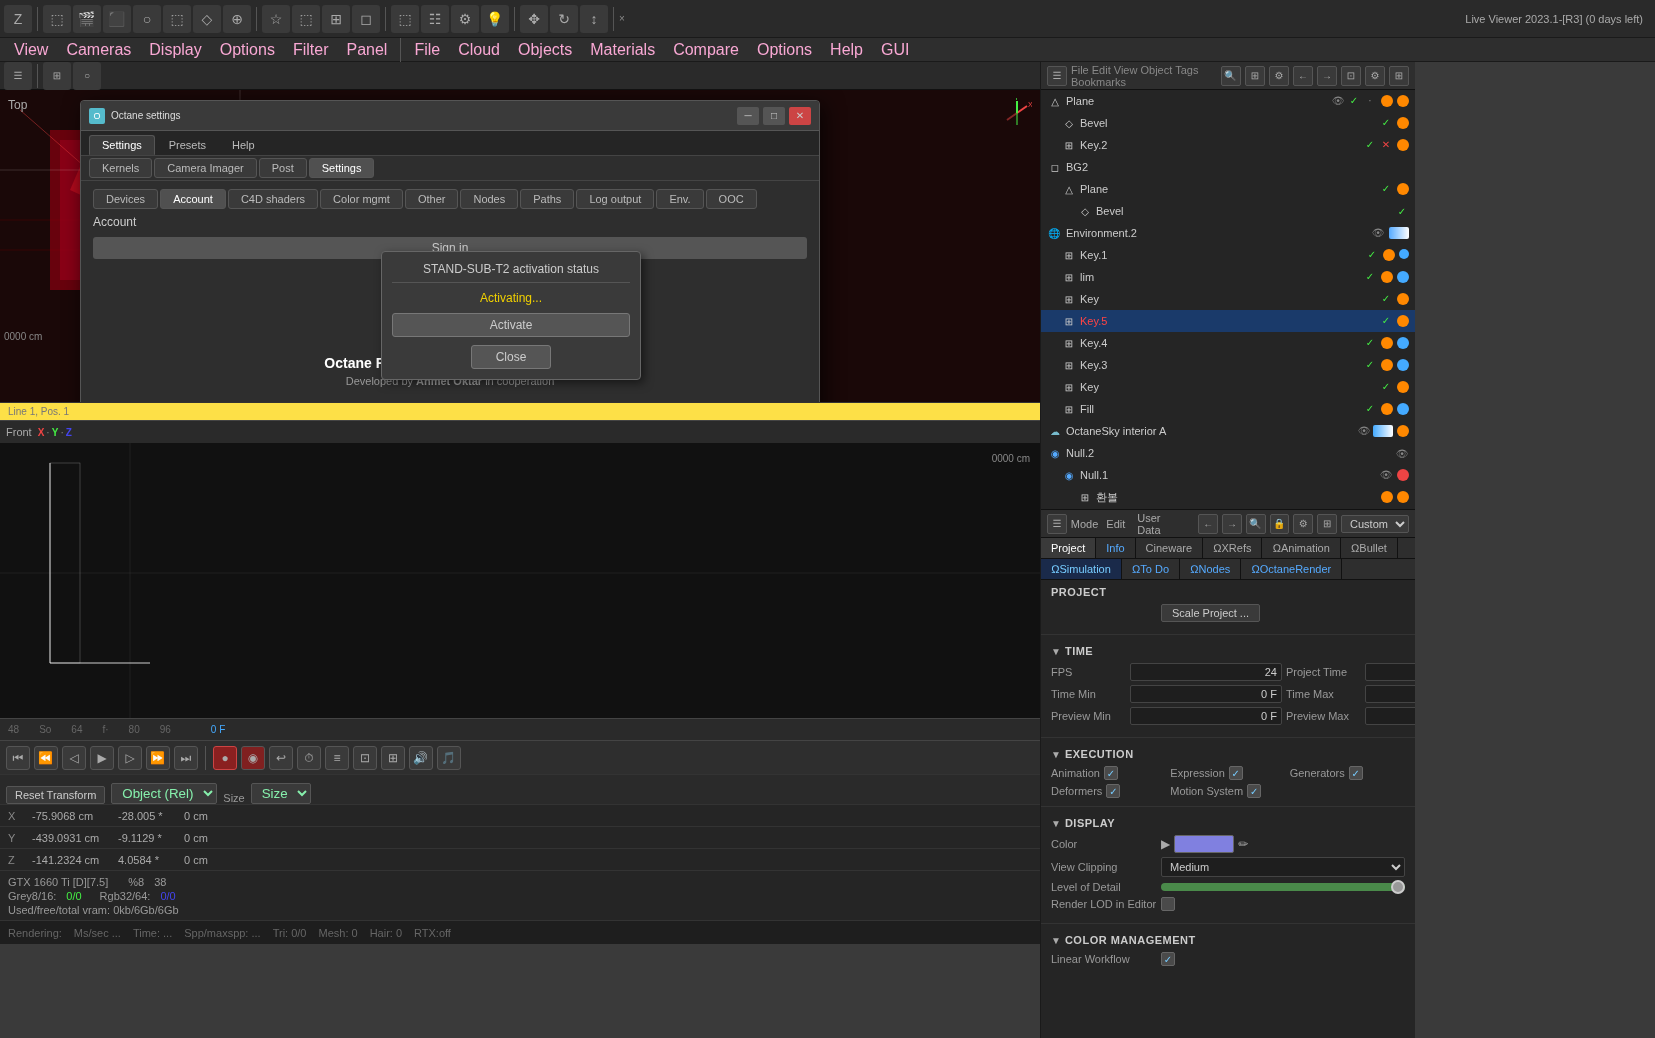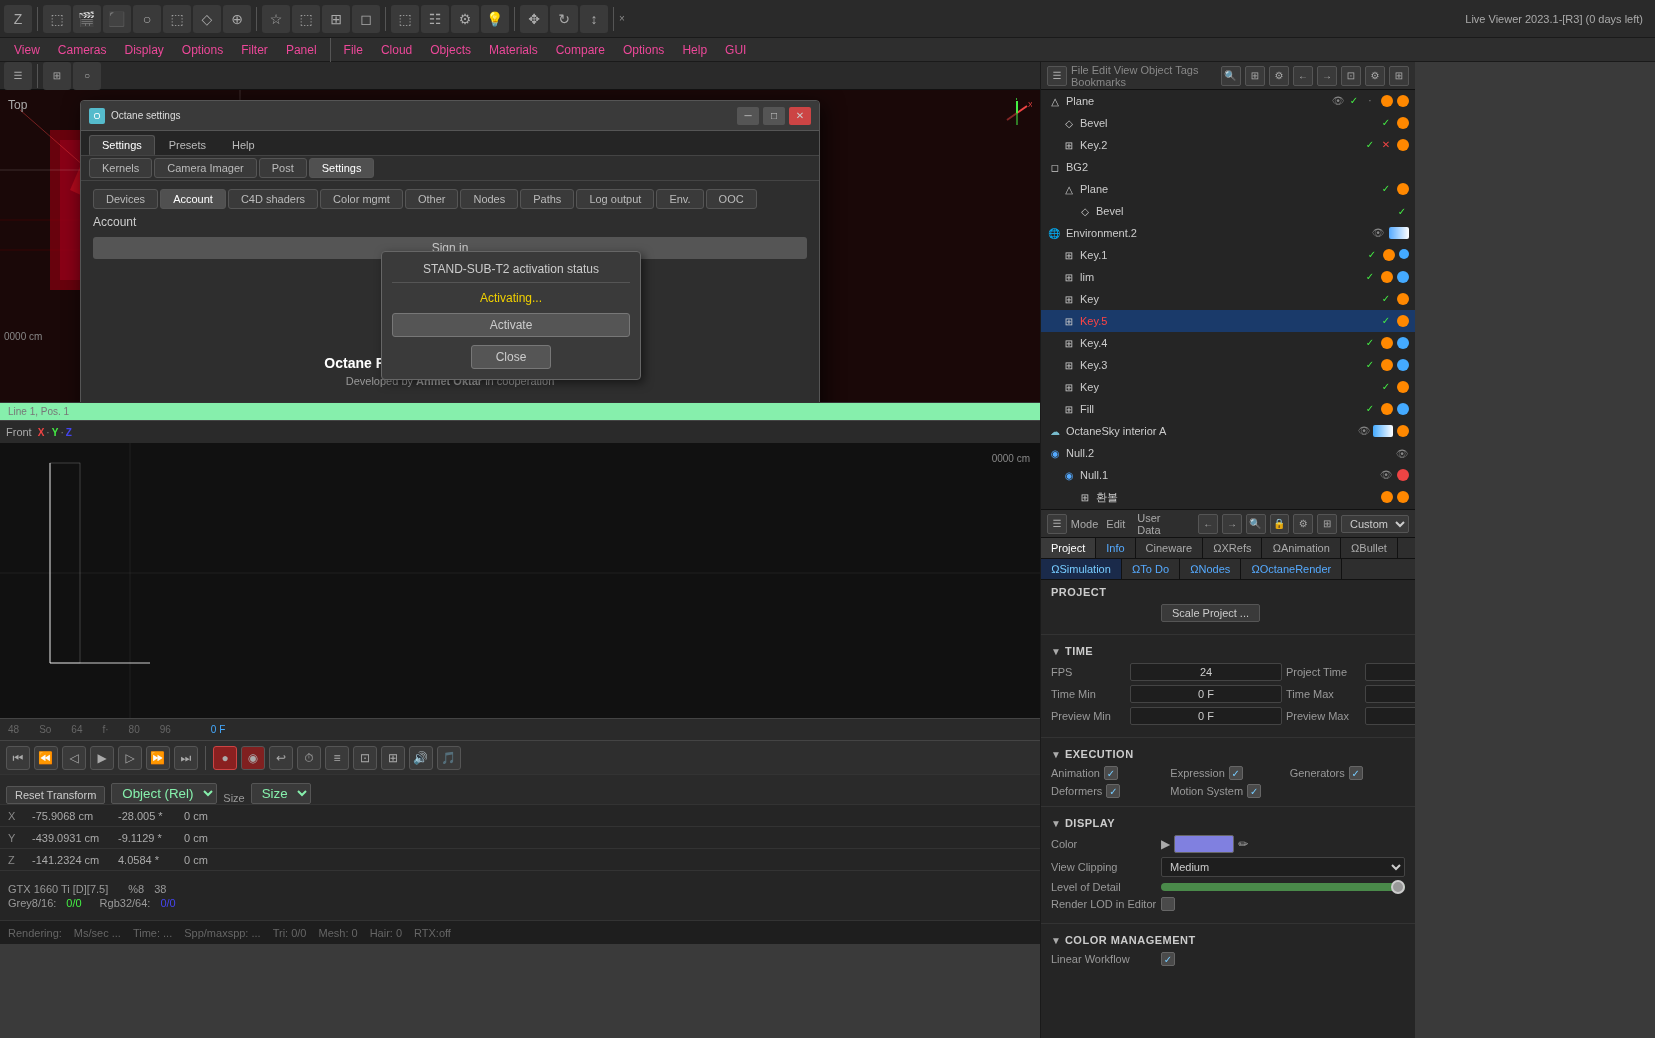--- a/index.html
+++ b/index.html
@@ -44,22 +44,22 @@
       height: 24px;
       background: #2e2e2e;
       display: flex;
       align-items: center;
       padding: 0 6px;
       border-bottom: 1px solid #1a1a1a;
       gap: 2px;
     }
     .menu-item {
       padding: 2px 8px;
-      color: #ec4899;
-      font-size: 12px;
+      color: #f9a8d4;
+      font-size: 16px;
       cursor: pointer;
       border-radius: 2px;
       text-align: center;
     }
 
     
     .main-layout {
       display: flex;
       height: calc(1038px - 38px - 24px);
     }
@@ -629,21 +629,21 @@
     .time-cell { display: flex; align-items: center; gap: 4px; }
     .time-label { color: #999; font-size: 11px; width: 75px; }
     .time-val {
       flex: 1;
       background: #1e1e1e;
       border: 1px solid #444;
       padding: 2px 4px;
       color: #ccc;
       font-size: 11px;
       border-radius: 2px;
-      text-align: center;
+      text-align: right;
     }
 
     
     .exec-grid {
       display: grid;
       grid-template-columns: 1fr 1fr 1fr;
       gap: 4px;
     }
     .exec-item { display: flex; align-items: center; gap: 4px; }
     .exec-label { color: #999; font-size: 11px; }
@@ -841,21 +841,21 @@
             <div class="popup-title">STAND-SUB-T2 activation status</div>
             <div class="activating-text">Activating...</div>
             <button class="activate-btn">Activate</button>
             <button class="close-popup-btn">Close</button>
           </div>
         </div>
 
       </div>
     </div>
 
-    <div style="height:18px;background:#86efac;border-top:1px solid #333;display:flex;align-items:center;padding:0 8px;font-size:10px;color:#777;">
+    <div style="height:18px;background:#fde047;border-top:1px solid #333;display:flex;align-items:center;padding:0 8px;font-size:10px;color:#777;">
       <span>Line 1, Pos. 1</span>
     </div>
 
     <div class="bottom-viewport">
       <div class="bottom-viewport-header">
         <div style="font-size:11px;color:#aaa;">
           <span>Front</span>
         </div>
         <div class="bvh-axes">
           <span class="axis-x">X</span>
@@ -951,20 +951,23 @@
         <span>GTX 1660 Ti [D][7.5]</span>
         <span style="margin-left:10px;">%8</span>
         <span style="">38</span>
       </div>
       <div class="gpu-row">
         <span>Grey8/16: </span>
         <span class="gpu-green">0/0</span>
         <span style="margin-left:8px;">Rgb32/64: </span>
         <span class="gpu-blue">0/0</span>
       </div>
+      <div class="gpu-row">
+        <span>Used/free/total vram: 0kb/6Gb/6Gb</span>
+      </div>
     </div>
 
     <div class="status-bar">
       <span>Rendering:</span>
       <span>Ms/sec ...</span>
       <span>Time: ...</span>
       <span>Spp/maxspp: ...</span>
       <span>Tri: 0/0</span>
       <span>Mesh: 0</span>
       <span>Hair: 0</span>

